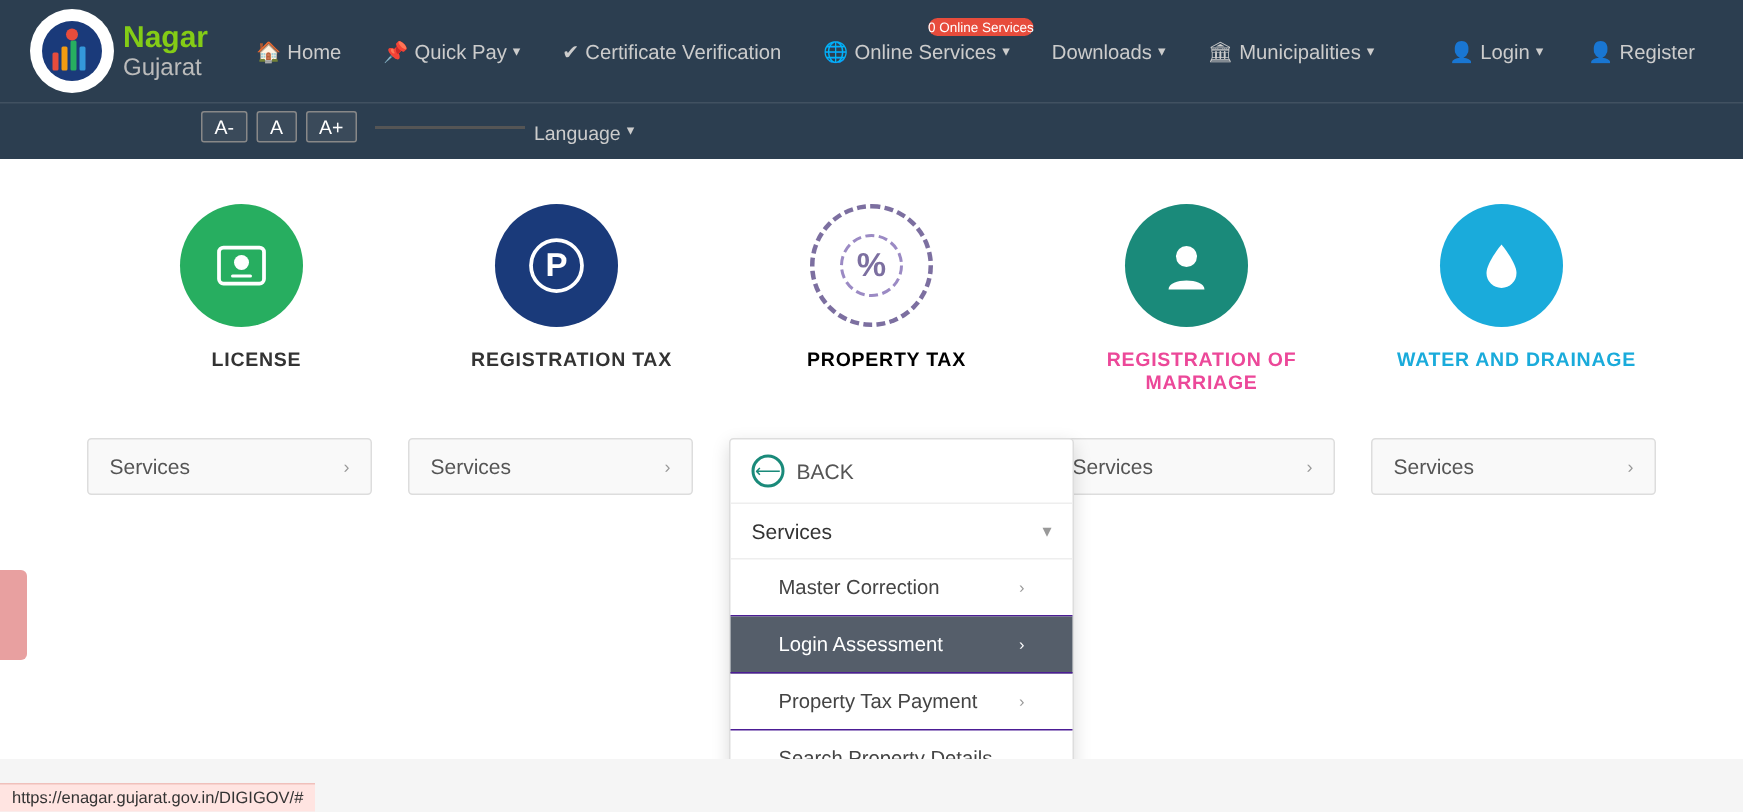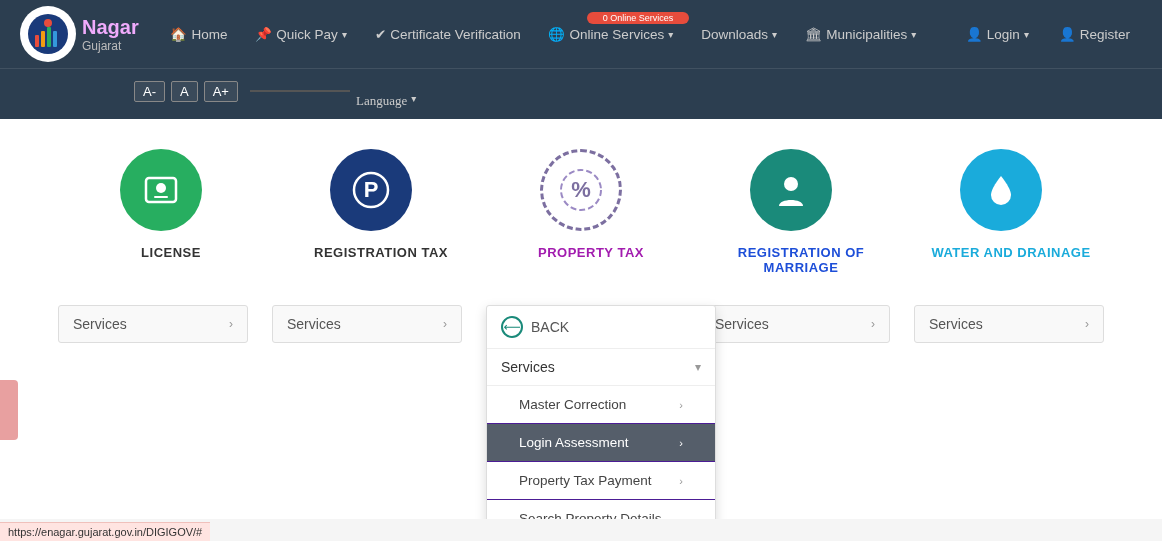--- a/index.html
+++ b/index.html
@@ -78,22 +78,22 @@
     .font-bar-divider {
       width: 100px;
       height: 2px;
       background: #555;
       margin-left: 6px;
     }
     .lang-btn {
       color: #ccc;
       font-size: 13px;
       cursor: pointer;
-      margin-top: 20px;
-      display: flex; align-items: flex-start; gap: 4px; font-family: Liberation Serif, serif;
+      margin-top: 8px;
+      display: flex; align-items: flex-start; gap: 4px;
     }
 
     
     .main-content {
       background: white;
       min-height: 400px;
       padding: 30px 40px;
     }
 
     
@@ -130,22 +130,22 @@
     .icon-circle.teal { background: #1a8a7a; }
     .icon-circle.blue-bright { background: #1aabdb; }
     .icon-label {
       font-size: 13px;
       font-weight: bold;
       text-align: center;
       color: #333;
       letter-spacing: 0.5px;
       padding-left: 20px;
     }
-    .icon-label.active { color: #a21caf; }
-    .icon-label.teal { color: #1d4ed8; }
+    .icon-label.active { color: #000000; }
+    .icon-label.teal { color: #ec4899; }
     .icon-label.blue { color: #1aabdb; }
 
     
     .services-row {
       display: flex;
       gap: 4px;
       justify-content: center;
       align-items: flex-start;
       position: relative;
     }
@@ -257,22 +257,22 @@
       <svg class="logo-svg" viewBox="0 0 42 42" xmlns="http://www.w3.org/2000/svg">
         <circle cx="21" cy="21" r="20" fill="#1a3a7a"></circle>
         <rect x="8" y="22" width="4" height="12" fill="#e74c3c" rx="1"></rect>
         <rect x="14" y="18" width="4" height="16" fill="#f39c12" rx="1"></rect>
         <rect x="20" y="14" width="4" height="20" fill="#27ae60" rx="1"></rect>
         <rect x="26" y="18" width="4" height="16" fill="#3498db" rx="1"></rect>
         <circle cx="21" cy="10" r="4" fill="#e74c3c"></circle>
       </svg>
     </div>
     <div>
-      <span style="color:#f0abfc;font-size:20px;font-weight:bold;">Nagar</span>
-      <span style="color:#bbb;font-size:12px;display:block;">Gujarat</span>
+      <span style="color:#84cc16;font-size:20px;font-weight:bold;">Nagar</span>
+      <span style="color:#bbb;font-size:16px;display:block;">Gujarat</span>
     </div>
   </div>
 
   <div class="nav-links">
     <a class="nav-item">
       <span>🏠</span>
       <span>Home</span>
     </a>
     <a class="nav-item">
       <span>📌</span>
@@ -280,21 +280,21 @@
       <span style="font-size:10px;">▾</span>
     </a>
     <a class="nav-item">
       <span>✔</span>
       <span>Certificate Verification</span>
     </a>
     <a class="nav-item" style="position:relative;">
       <span>🌐</span>
       <span>Online Services</span>
       <span style="font-size:10px;">▾</span>
-      <span style="position:absolute;top:-6px;right:-4px;background:#e74c3c;color:white;font-size:9px;border-radius:8px;padding:1px 16px;white-space:nowrap;">0 Online Services</span>
+      <span style="position:absolute;top:-6px;right:-4px;background:#e74c3c;color:white;font-size:9px;border-radius:8px;padding:1px 0;white-space:nowrap;">0 Online Services</span>
     </a>
     <a class="nav-item">
       <span>Downloads</span>
       <span style="font-size:10px;">▾</span>
     </a>
     <a class="nav-item">
       <span>🏛</span>
       <span>Municipalities</span>
       <span style="font-size:10px;">▾</span>
     </a>

